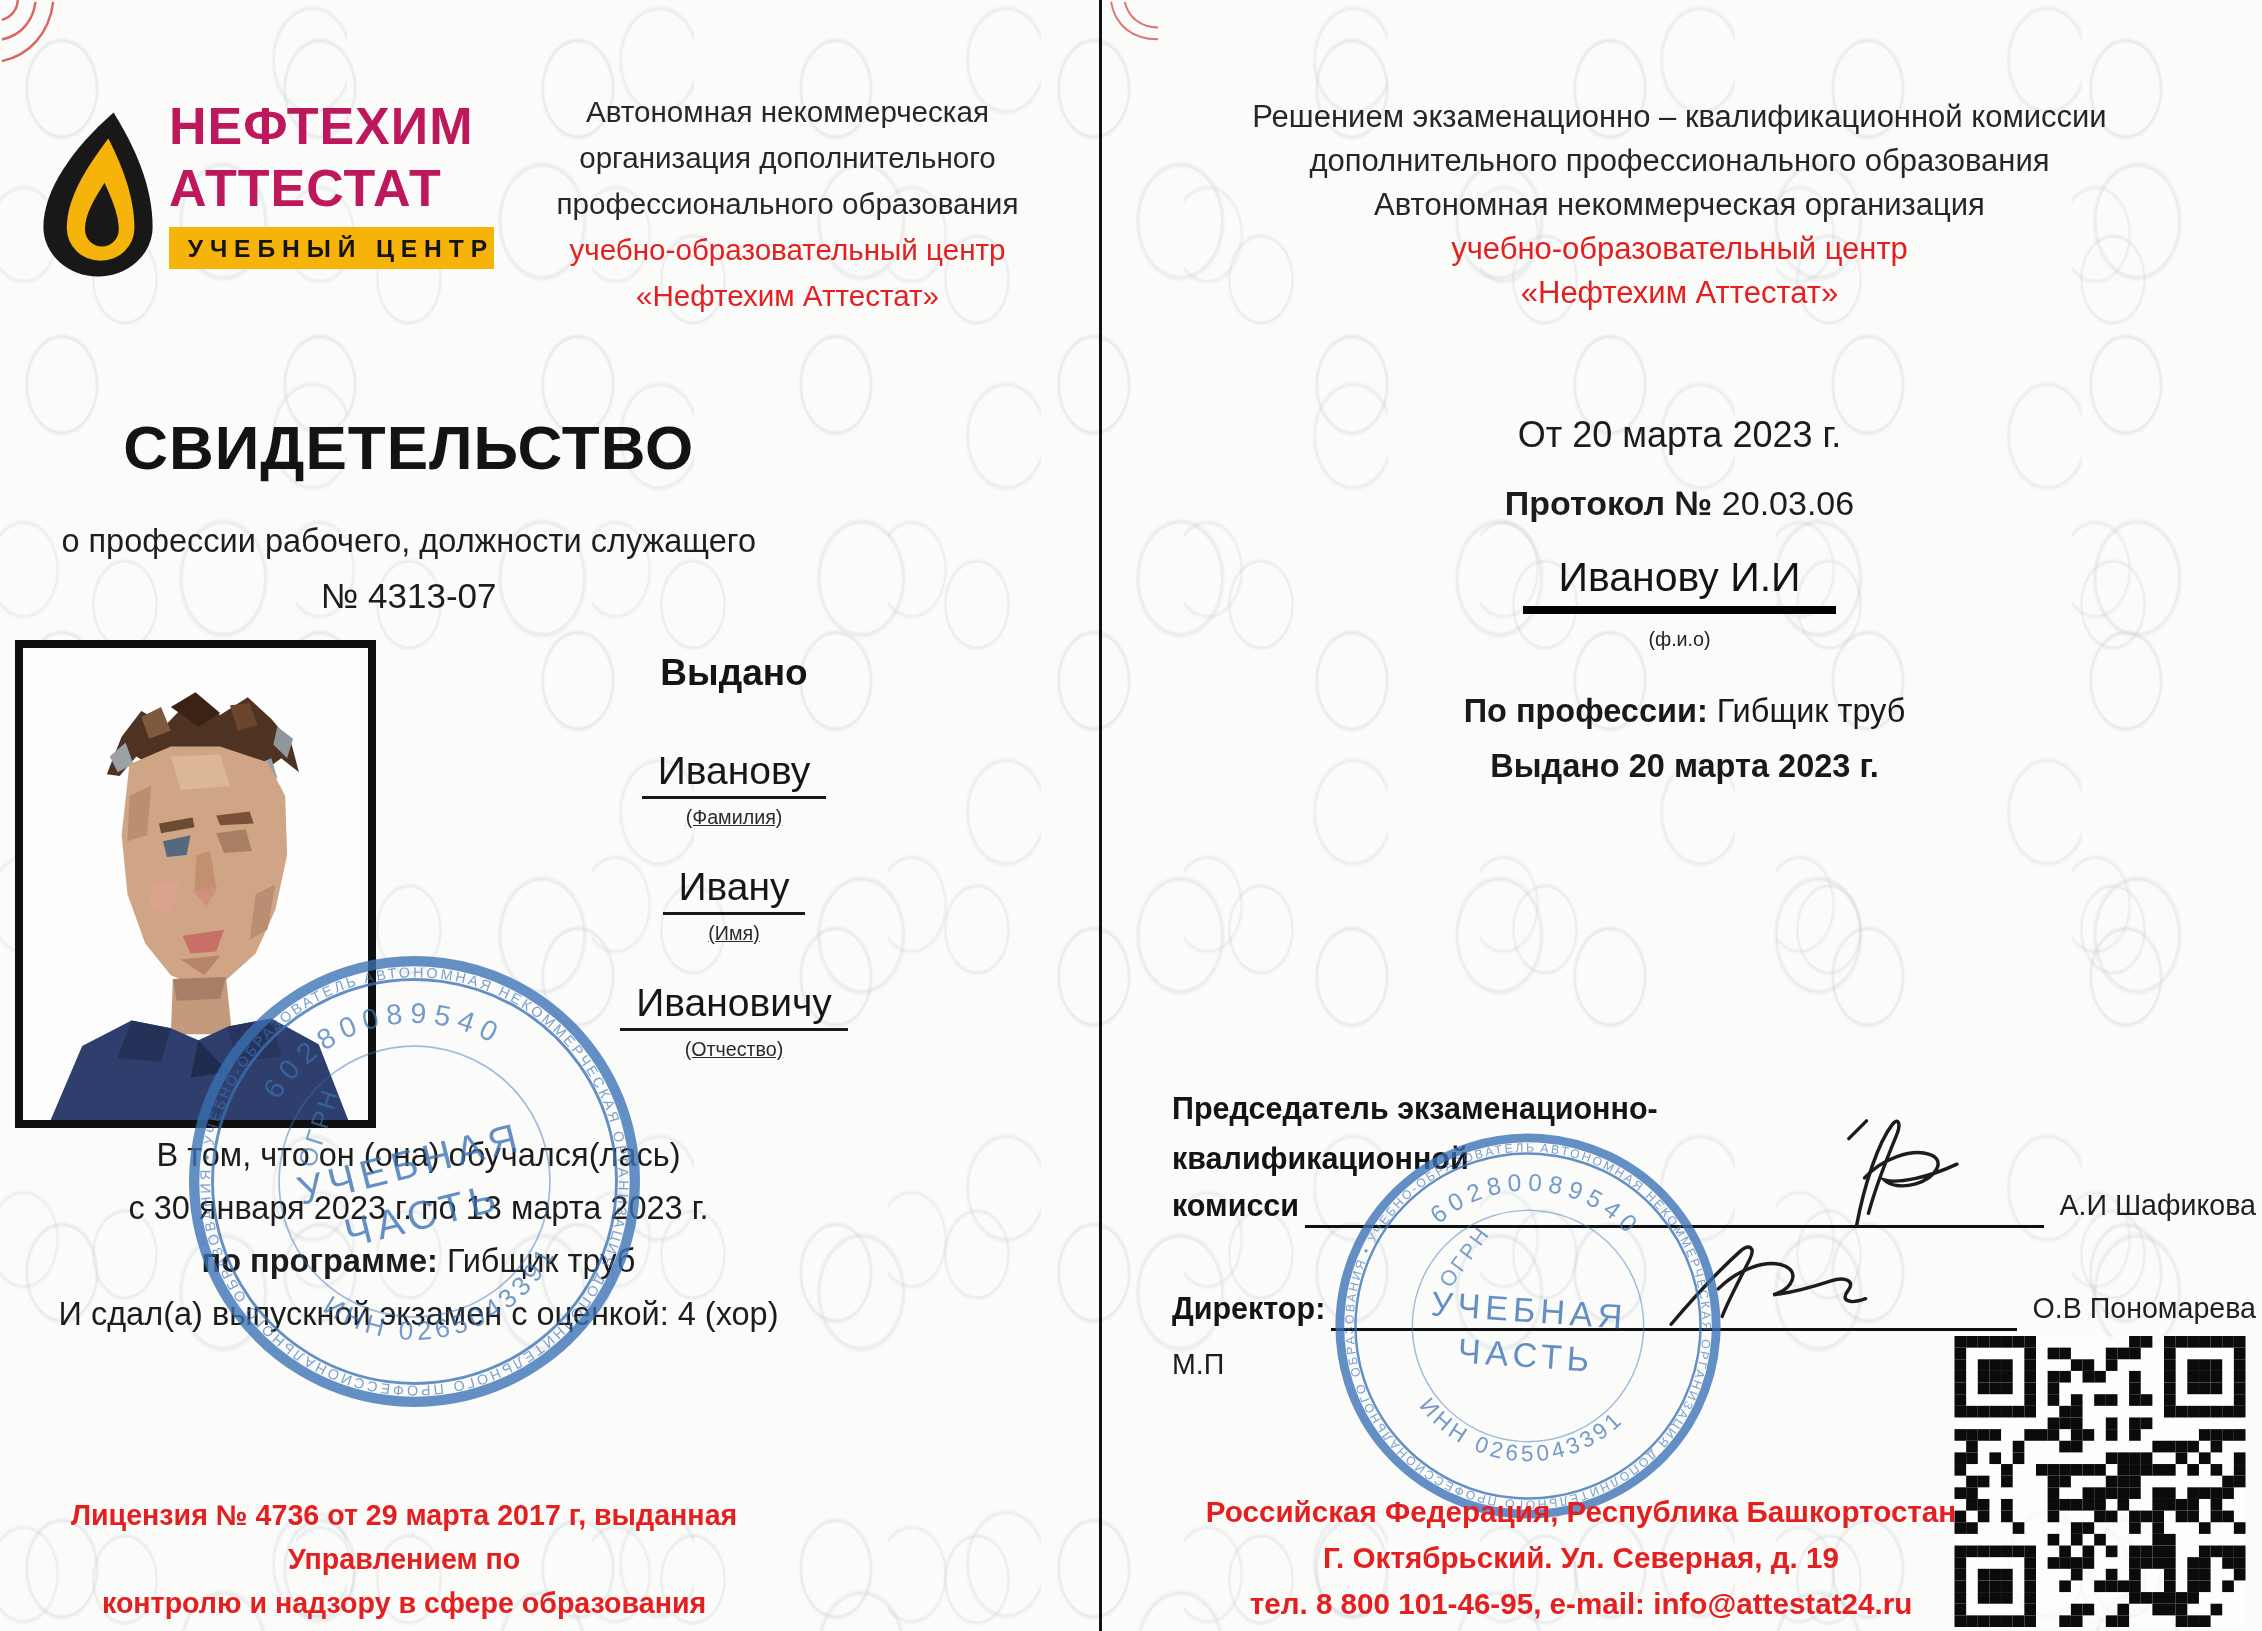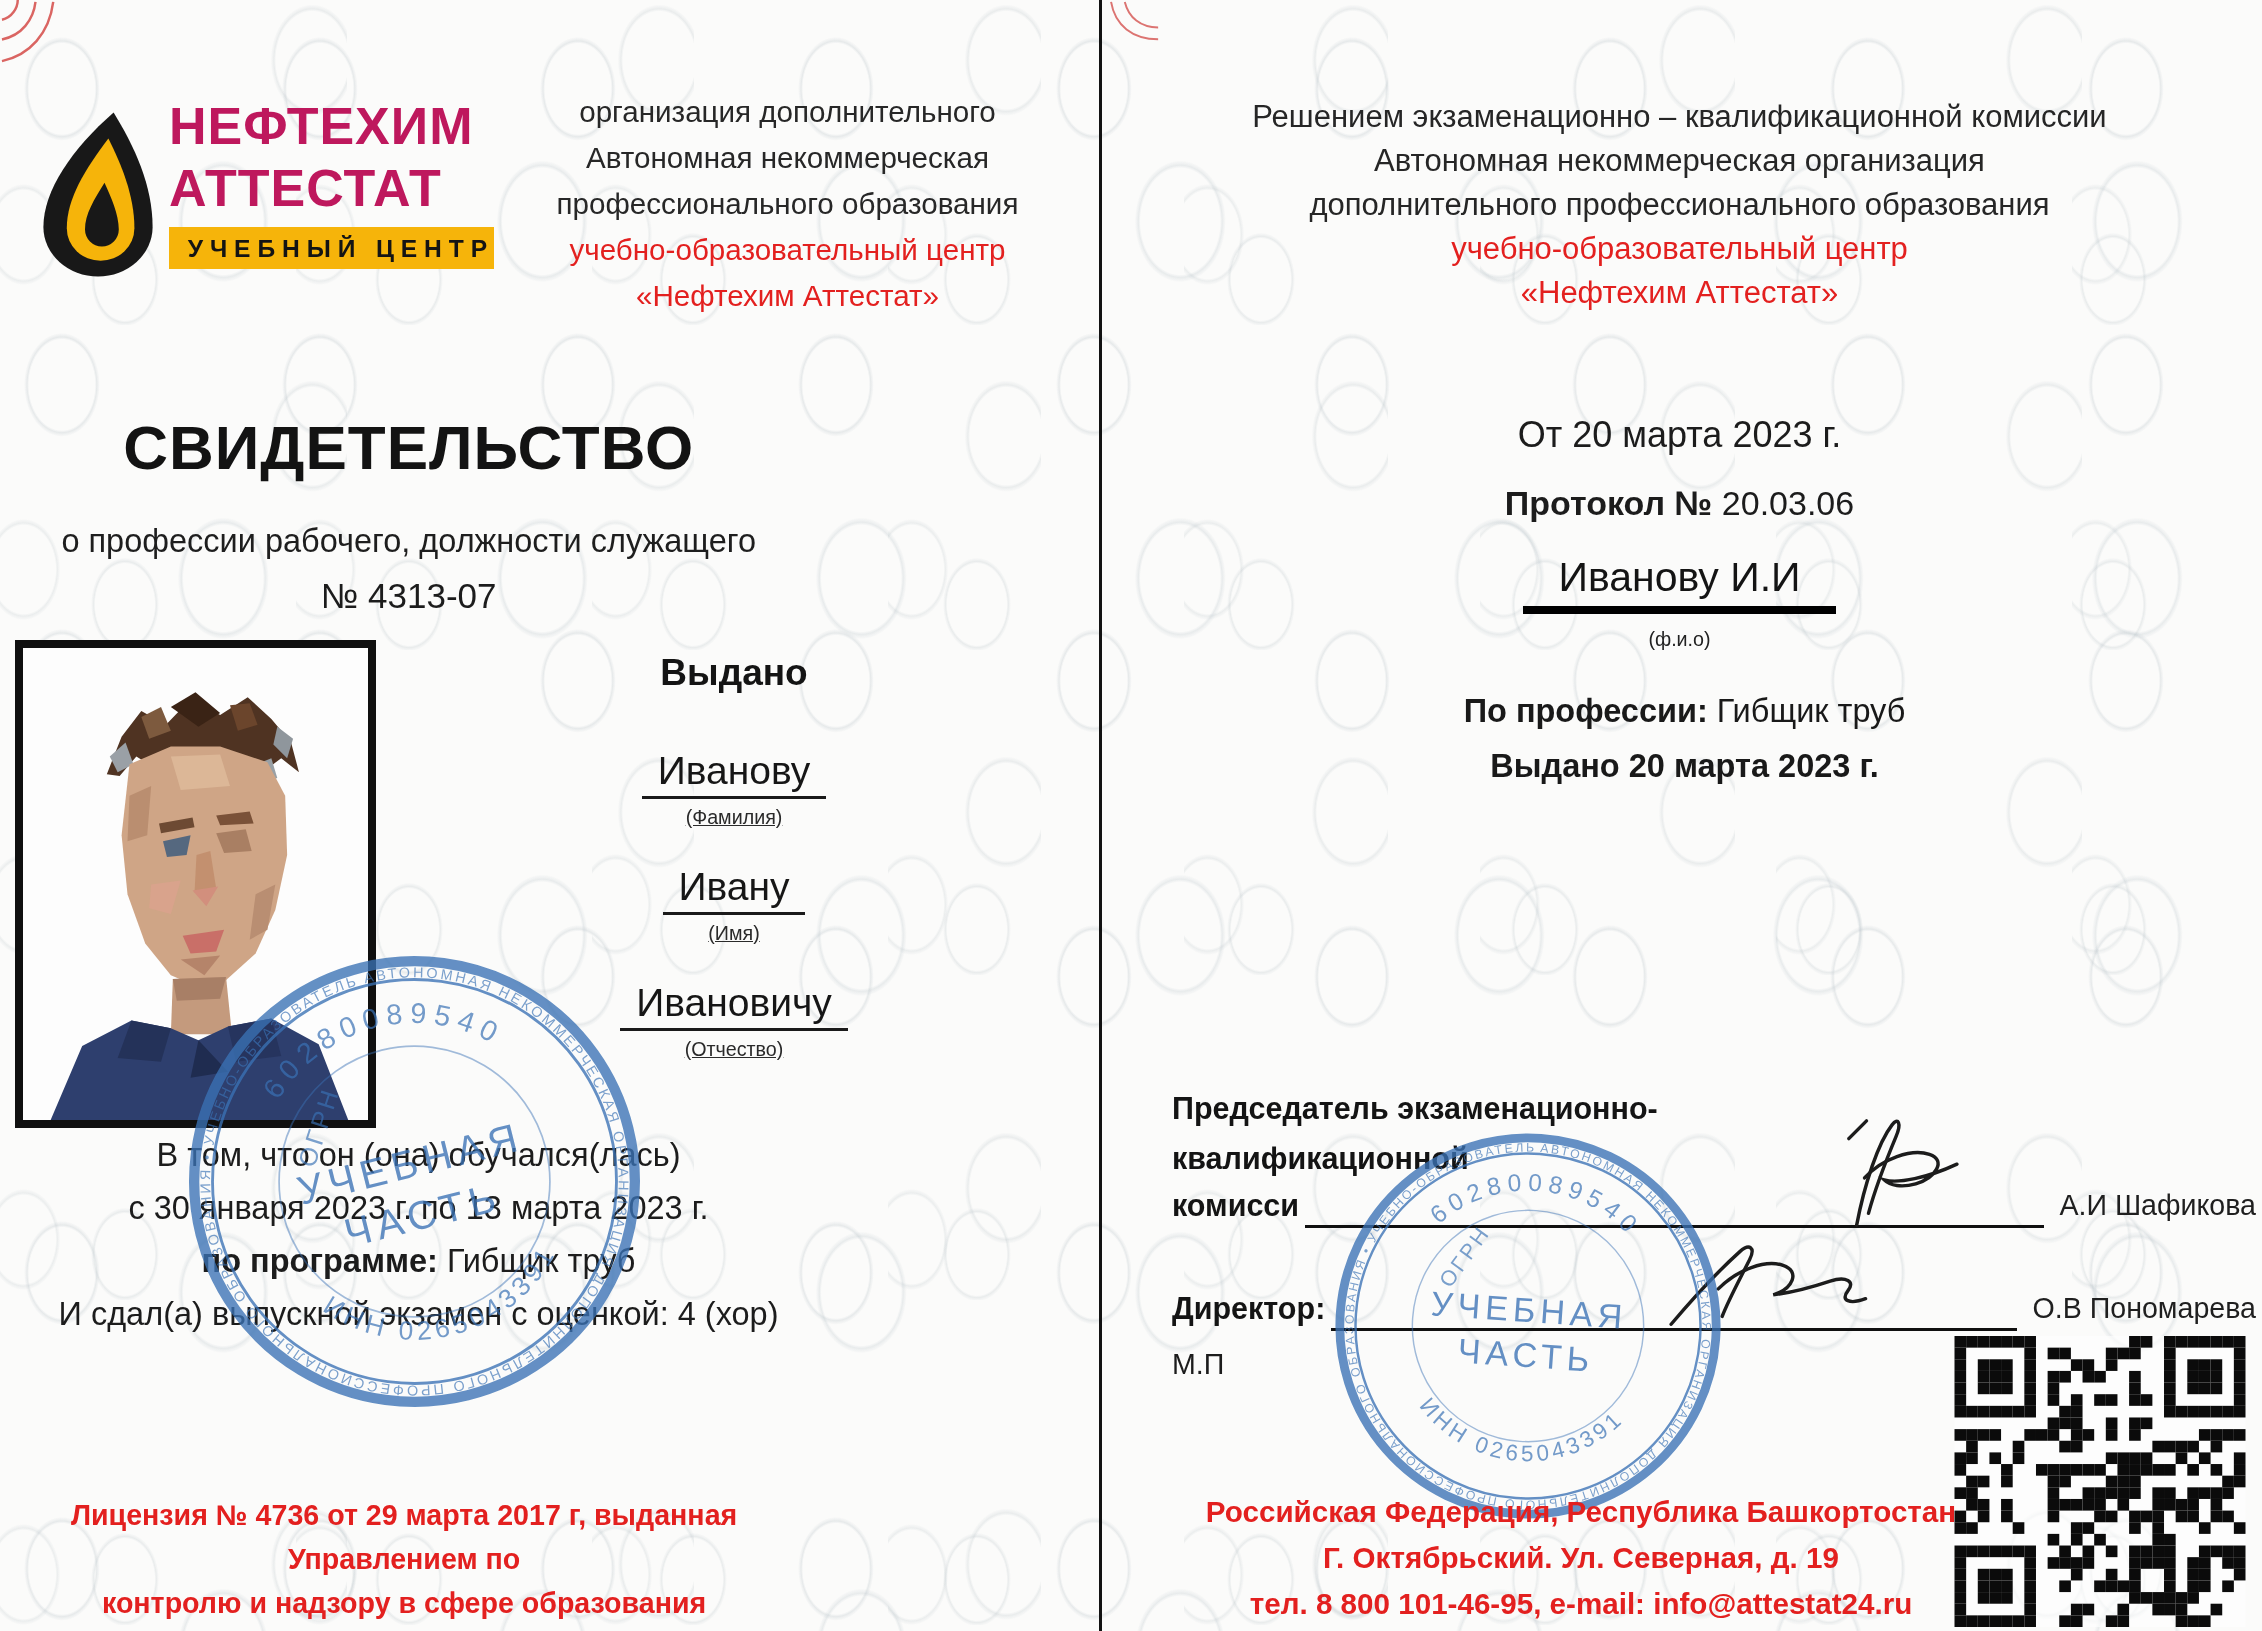--- a/index.html
+++ b/index.html
@@ -115,22 +115,22 @@
     <path d="M58 22 C40 46 26 68 26 91 a26 25 0 0 0 52 0 C78 66 68 42 58 22 Z" fill="#f6b40a"></path>
     <path d="M55 56 C47 69 40 80 40 92 a13 13 0 0 0 26 0 C66 80 60 67 55 56 Z" fill="#181818"></path>
   </svg>
   <div class="abs page-content" style="left:169px;top:95px;width:325px">
     <div class="logo-word">НЕФТЕХИМ</div>
     <div class="logo-word">АТТЕСТАТ</div>
     <div class="logo-band">УЧЕБНЫЙ ЦЕНТР</div>
   </div>
 
   <div class="abs page-content org-header center" style="left:497px;top:89px;width:581px">
+    <div>Автономная некоммерческая</div>
     <div>организация дополнительного</div>
-    <div>Автономная некоммерческая</div>
     <div>профессионального образования</div>
     <div class="red">учебно-образовательный центр</div>
     <div class="red">«Нефтехим Аттестат»</div>
   </div>
 
   <div class="abs page-content center title" style="left:19.7px;top:412px;width:778px">СВИДЕТЕЛЬСТВО</div>
   <div class="abs page-content center subtitle" style="left:19.7px;top:523px;width:778px">о профессии рабочего, должности служащего</div>
   <div class="abs page-content center number" style="left:19.7px;top:576px;width:778px">№ 4313-07</div>
 
   <div class="abs page-content photo" style="left:14.8px;top:640px;width:345px;height:472px">
@@ -195,22 +195,22 @@
     <use href="#stamp-def"></use>
   </svg>
 </div>
 
 <div class="divider"></div>
 
 <div>
 
   <div class="abs page-content r-header center" style="left:1172px;top:95px;width:1015px">
     <div>Решением экзаменационно – квалификационной комиссии</div>
+    <div>дополнительного профессионального образования</div>
     <div>Автономная некоммерческая организация</div>
-    <div>дополнительного профессионального образования</div>
     <div class="red">учебно-образовательный центр</div>
     <div class="red">«Нефтехим Аттестат»</div>
   </div>
 
   <div class="abs page-content center date-line" style="left:1172px;top:414px;width:1015px">От 20 марта 2023 г.</div>
 
   <div class="abs page-content center protocol" style="left:1172px;top:484px;width:1015px">
     <span class="b">Протокол №</span>
     <span>20.03.06</span>
   </div>

